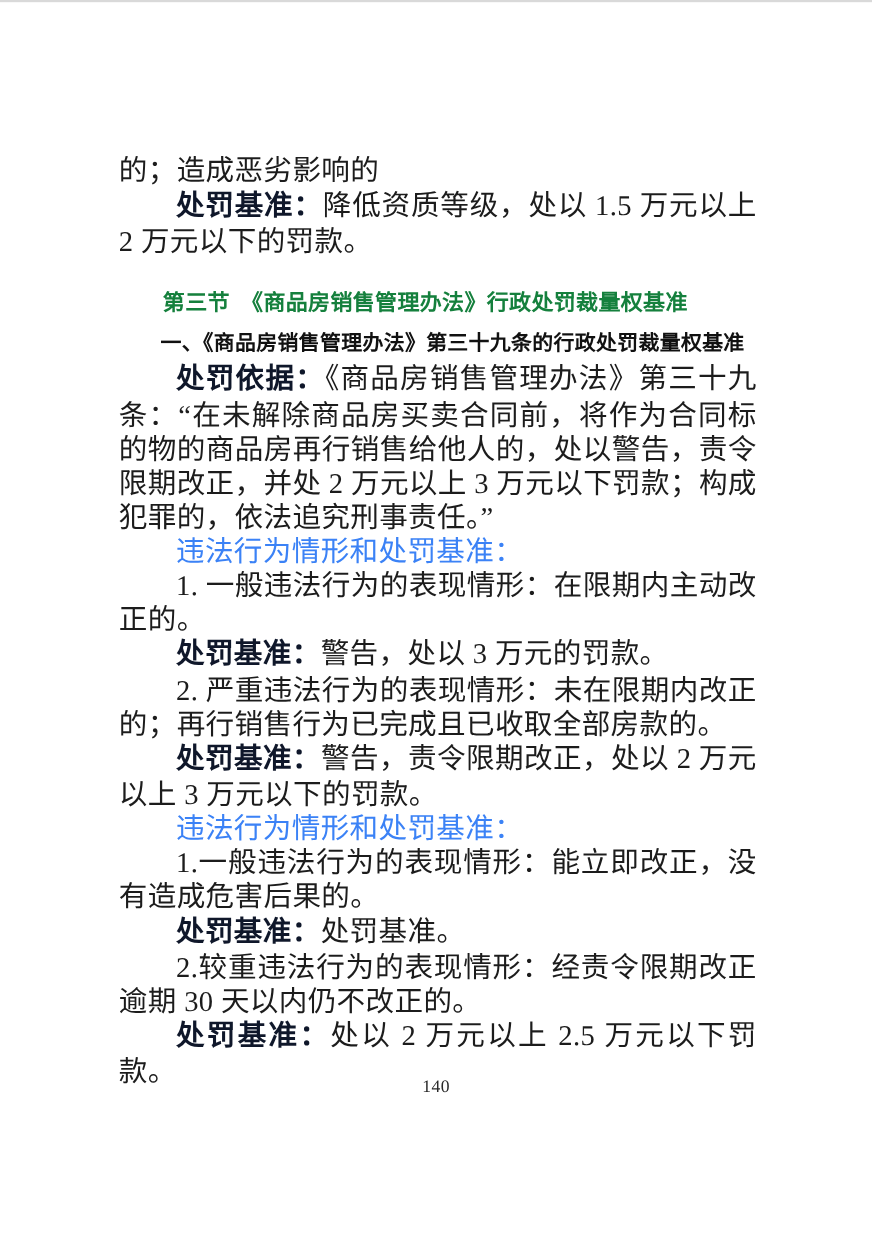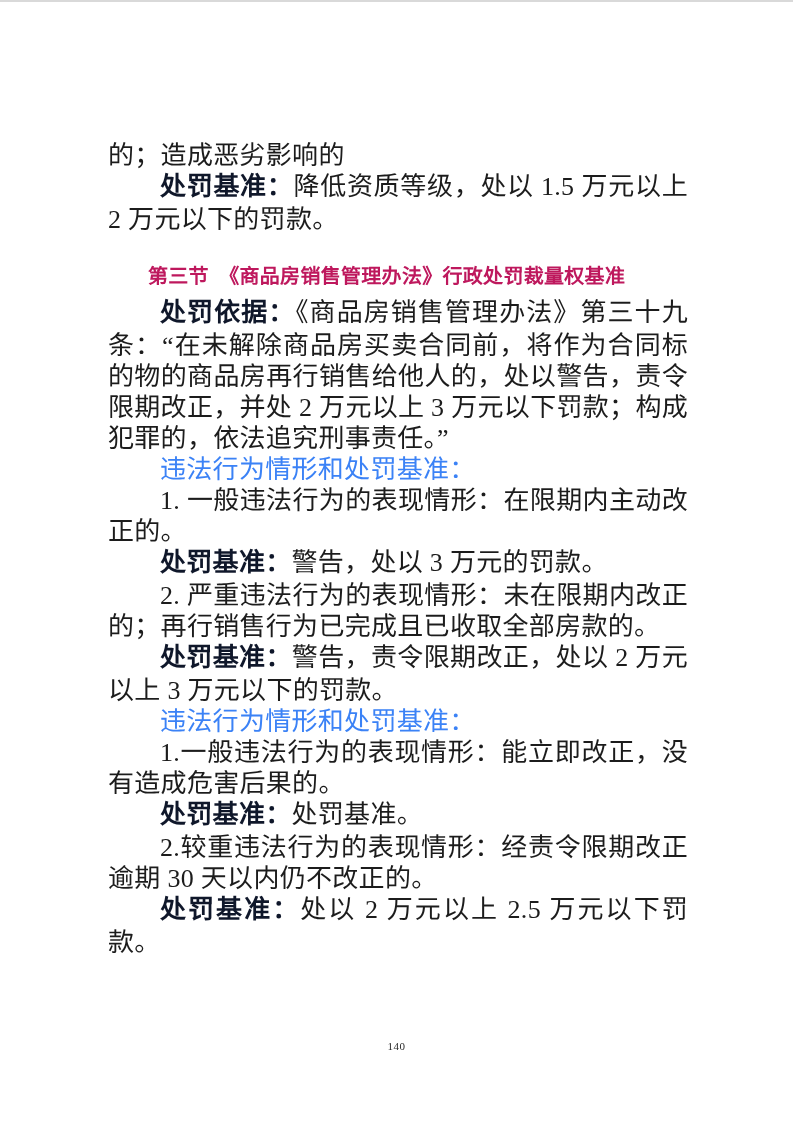--- a/index.html
+++ b/index.html
@@ -38,58 +38,59 @@
     font-family: Liberation Mono, monospace;
     font-weight: bold;
     color: #0f172a;
   }
   p.section-heading {
     margin-top: 26px;
     margin-bottom: 5px;
     font-family: "Liberation Sans", "DejaVu Sans", sans-serif;
     font-weight: bold;
     font-size: 20px;
-    color: #be185d;
+    color: #15803d;
   }
   p.sub-heading {
     margin-top: 5px;
     margin-bottom: 1px;
     font-family: "Liberation Sans", "DejaVu Sans", sans-serif;
     font-weight: bold;
     font-size: 19px;
     color: #111111;
   }
   p.bold-line {
     font-family: "Liberation Sans", "DejaVu Sans", sans-serif;
     font-weight: normal;
     color: #3b82f6;
   }
   .page-number {
     position: absolute;
-    top: 1038px;
+    top: 978px;
     left: 0;
     width: 100%;
     text-align: center;
-    font-size: 11px;
+    font-size: 16px;
     color: #2a2a2a;
     letter-spacing: 0.5px;
   }
 </style>
 </head>
 <body>
 
 <div class="page">
   <div class="content">
 
     <p>的；造成恶劣影响的</p>
 
     <p class="indent"><span class="hei">处罚基准：</span><span>降低资质等级，处以 1.5 万元以上 2 万元以下的罚款。</span></p>
 
     <p class="section-heading indent">第三节　《商品房销售管理办法》行政处罚裁量权基准</p>
 
+    <p class="sub-heading indent">一、《商品房销售管理办法》第三十九条的行政处罚裁量权基准</p>
 
     <p class="indent"><span class="hei">处罚依据：</span><span>《商品房销售管理办法》第三十九条：“在未解除商品房买卖合同前，将作为合同标的物的商品房再行销售给他人的，处以警告，责令限期改正，并处 2 万元以上 3 万元以下罚款；构成犯罪的，依法追究刑事责任。”</span></p>
 
     <p class="bold-line indent">违法行为情形和处罚基准：</p>
 
     <p class="indent">1. 一般违法行为的表现情形：在限期内主动改正的。</p>
 
     <p class="indent"><span class="hei">处罚基准：</span><span>警告，处以 3 万元的罚款。</span></p>
 
     <p class="indent">2. 严重违法行为的表现情形：未在限期内改正的；再行销售行为已完成且已收取全部房款的。</p>

